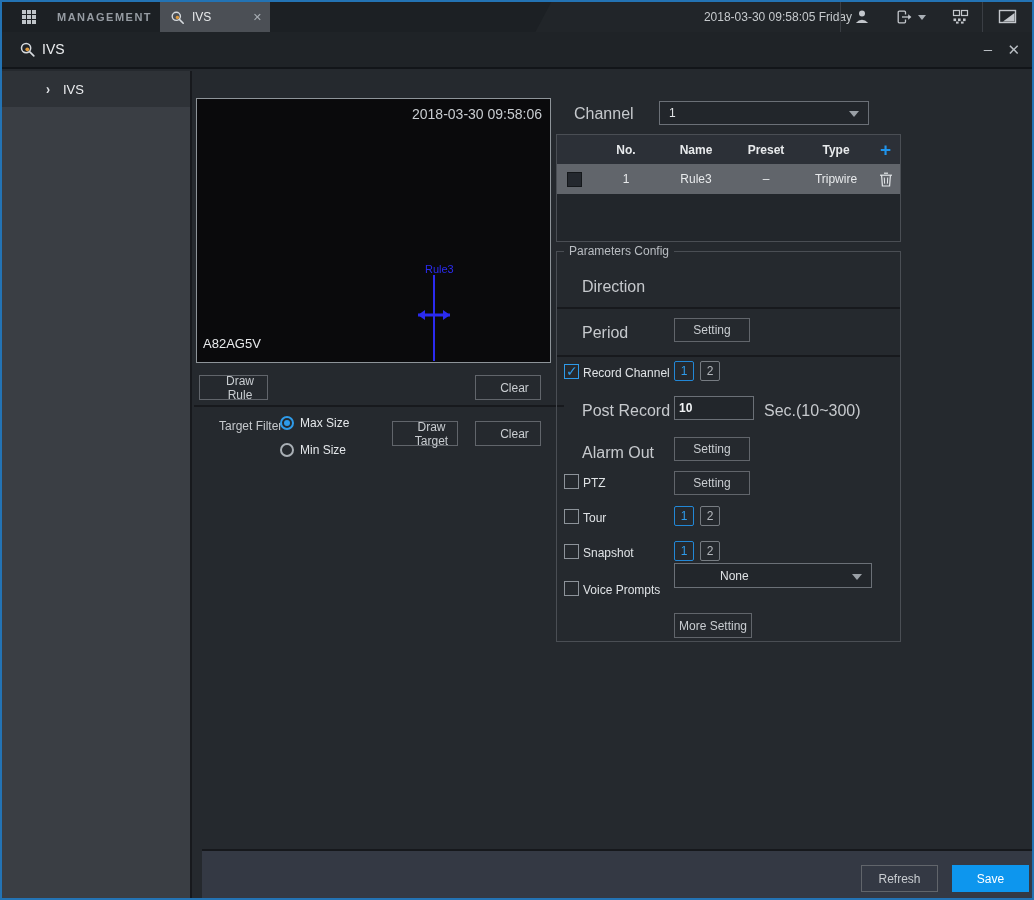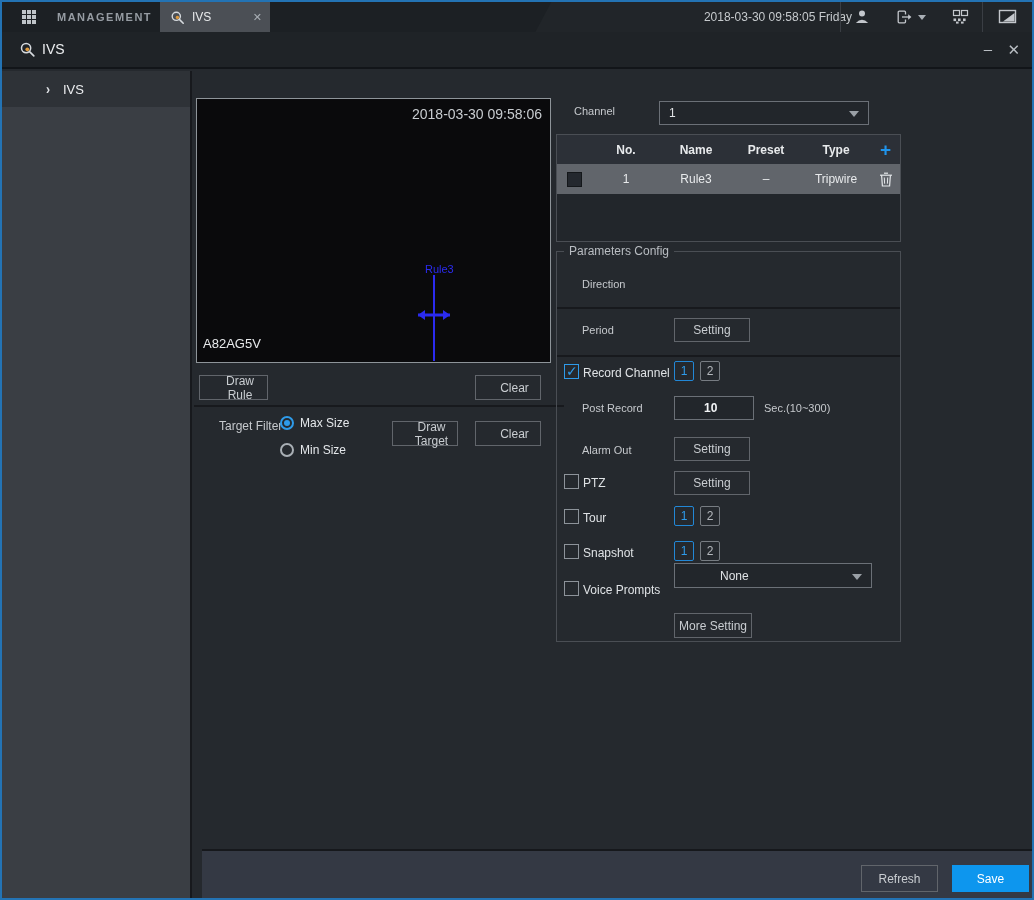--- a/index.html
+++ b/index.html
@@ -56,21 +56,21 @@
   .h-div { position:absolute; height:2px; background:#17191d; }
 
   .tf-label { position:absolute; color:#c6c9cd; font-size:12px; }
   .radio-row { position:absolute; display:flex; align-items:center; cursor:pointer; }
   .radio { width:14px; height:14px; border-radius:50%; border:2px solid #a9afb5; position:relative; }
   .radio.sel { border-color:#2e9bea; }
   .radio.sel::after { content:""; position:absolute; left:2px; top:2px; width:6px; height:6px; border-radius:50%; background:#2e9bea; }
   .radio-lbl { color:#e4e7ea; font-size:12px; margin-left:6px; }
 
   
-  .fld-label { position:absolute; color:#c6c9cd; font-size:11px; }
+  .fld-label { position:absolute; color:#c6c9cd; font-size:16px; }
   .dropdown { position:absolute; background:#22262b; border:1px solid #6b7077; display:flex; align-items:center; cursor:pointer; }
   .dropdown .dd-val { color:#dfe2e5; font-size:12px; margin-left:9px; }
   .dd-arrow { position:absolute; right:9px; top:50%; margin-top:-2px; width:0; height:0; border-left:5px solid transparent; border-right:5px solid transparent; border-top:6px solid #9aa0a6; }
 
   .rule-table { position:absolute; left:362px; top:63px; width:345px; height:108px; border:1px solid #4a4e54; background:#22262b; }
   .rt-head { height:29px; background:#2c3037; display:flex; align-items:center;justify-content:center; }
   .rt-row { height:30px; background:#61656b; display:flex; align-items:center; }
   .rt-col { font-size:12px; color:#e8eaec; text-align:center; }
   .rt-head .rt-col { font-weight:bold; }
   .c-sel { width:34px; display:flex; justify-content:center; }
@@ -85,21 +85,21 @@
 
   .checkbox { position:absolute; width:15px; height:15px; border:1px solid #8d939a; background:transparent; cursor:pointer; }
   .checkbox.checked { border-color:#2e9bea; }
   .checkbox.checked::after { content:"\2713"; position:absolute; left:1px; top:-2px; color:#2e9bea; font-size:14px; font-weight:bold; }
   .cb-lbl { position:absolute; color:#dfe2e5; font-size:12px; }
 
   .chan-btn { width:20px; height:20px; border:1px solid #777c82; color:#b4b8bd; background:transparent; font-size:12px; font-family:inherit; border-radius:2px; cursor:pointer; }
   .chan-btn.on { border-color:#2287d6; color:#2e9bea; }
   .chan-group { position:absolute; display:flex; gap:6px; }
 
-  .txt-input { position:absolute; background:#22262b; border:1px solid #6b7077; color:#f2f4f6; font-weight:bold; font-size:12px; padding-left:29px; font-family:inherit; }
+  .txt-input { position:absolute; background:#22262b; border:1px solid #6b7077; color:#f2f4f6; font-weight:bold; font-size:12px; padding-left:4px; font-family:inherit; }
 
   
   .footer { position:absolute; left:8px; top:778px; width:838px; height:49px; background:#343944; border-top:2px solid #16181c; }
   .btn-refresh { position:absolute; left:659px; top:14px; width:77px; height:27px; }
   .btn-save { position:absolute; left:750px; top:14px; width:77px; height:27px; background:#0d96ee; border:1px solid #0d96ee; color:#fff; font-size:12px; font-family:inherit; cursor:pointer; }
 </style>
 </head>
 <body>
 
 <div id="window">

